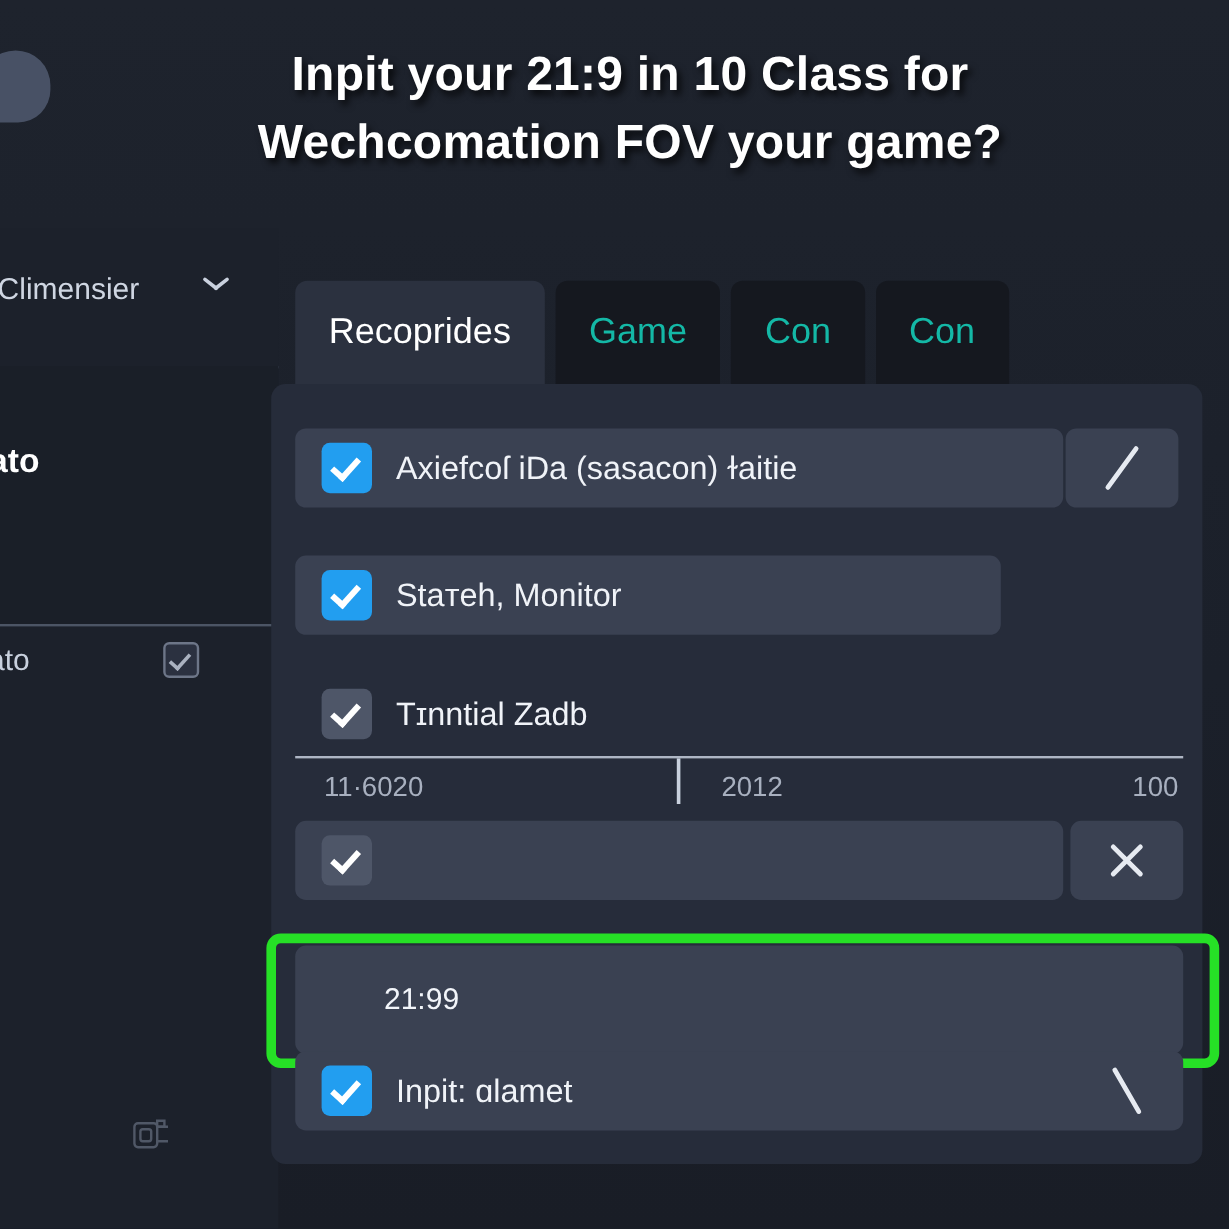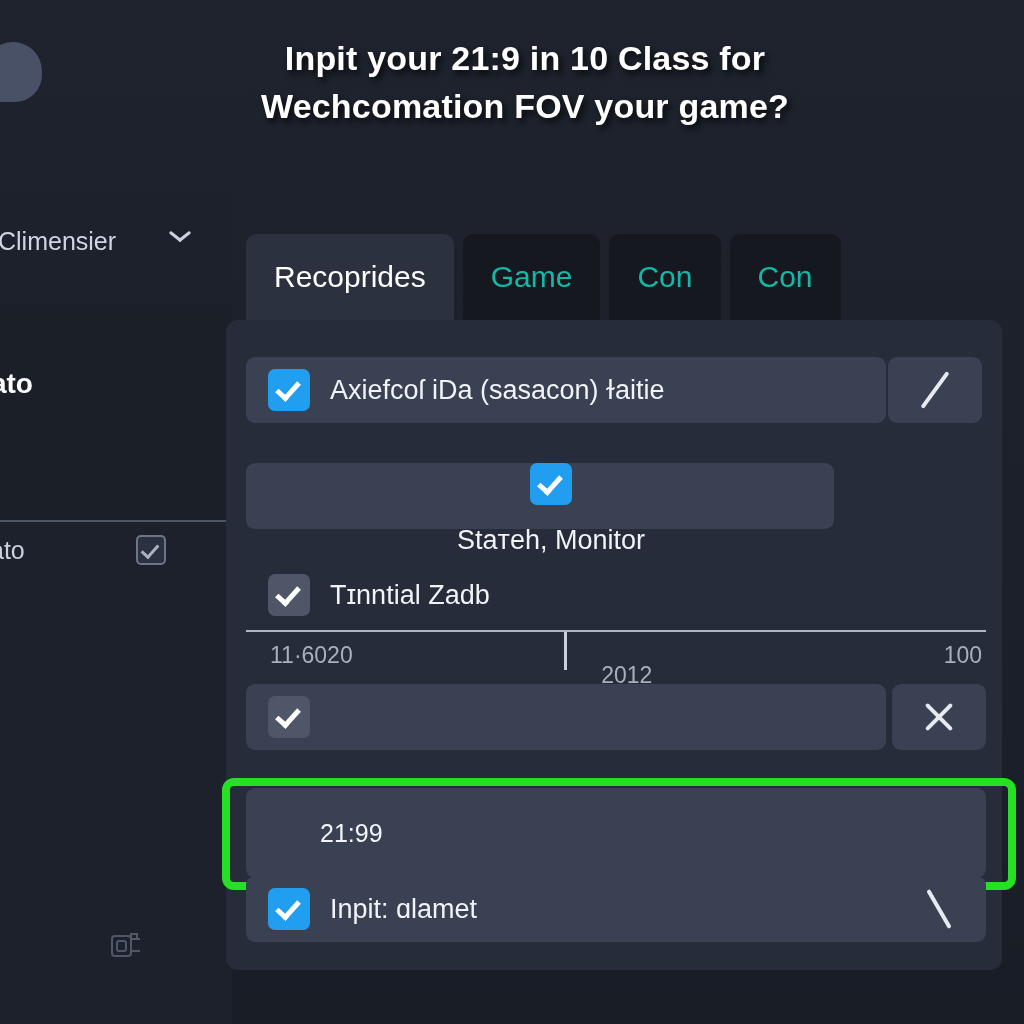--- a/index.html
+++ b/index.html
@@ -14,21 +14,21 @@
     width: 1024px; height: 1024px;
     background: linear-gradient(180deg, #1e232d 0%, #1b202a 55%, #191d26 100%);
   }
 
   
   .headline {
     position: absolute;
     left: 60px; top: 34px; width: 930px;
     text-align: center;
     color: #ffffff;
-    font-size: 34px;
+    font-size: 40px;
     font-weight: 700;
     line-height: 1.42;
     letter-spacing: 0.2px;
     text-shadow: 3px 4px 6px rgba(0,0,0,0.75);
     white-space: pre-line;
   }
 
   
   .logo-blob {
     position: absolute;
@@ -251,21 +251,21 @@
     background: #c9d1de;
   }
   .scale-label {
     position: absolute;
     top: 12px;
     color: #a8b0bf;
     font-size: 23px;
     white-space: nowrap;
   }
   .scale-label.l-start { left: 24px; }
-  .scale-label.l-mid   { left: 48%; margin-top: 20px; }
+  .scale-label.l-mid   { left: 48%; }
   .scale-label.l-end   { right: 4px; }
 
   
   .highlight-box {
     position: absolute;
     left: 222px; top: 778px;
     width: 794px; height: 112px;
     border: 8px solid #26e026;
     border-radius: 12px;
   }
@@ -346,21 +346,21 @@
   <div class="row" style="left:246px; top:357px; width:640px;">
     <span class="cb blue">
         <span class="tick"></span>
       </span>
     <span class="row-label">Axiefcoſ iDa (sasacon) ɫaitie</span>
   </div>
   <div class="side-btn" style="left:888px; top:357px;">
     <span class="glyph-slash"></span>
   </div>
 
-  <div class="row" style="left:246px; top:463px; width:588px;flex-direction:column;">
+  <div class="row" style="left:246px; top:463px; width:588px;">
     <span class="cb blue">
         <span class="tick"></span>
       </span>
     <span class="row-label">Staтeh, Monitor</span>
   </div>
 
   <div class="row" style="left:246px; top:562px; width:740px; background:transparent;">
     <span class="cb grey">
         <span class="tick"></span>
       </span>

